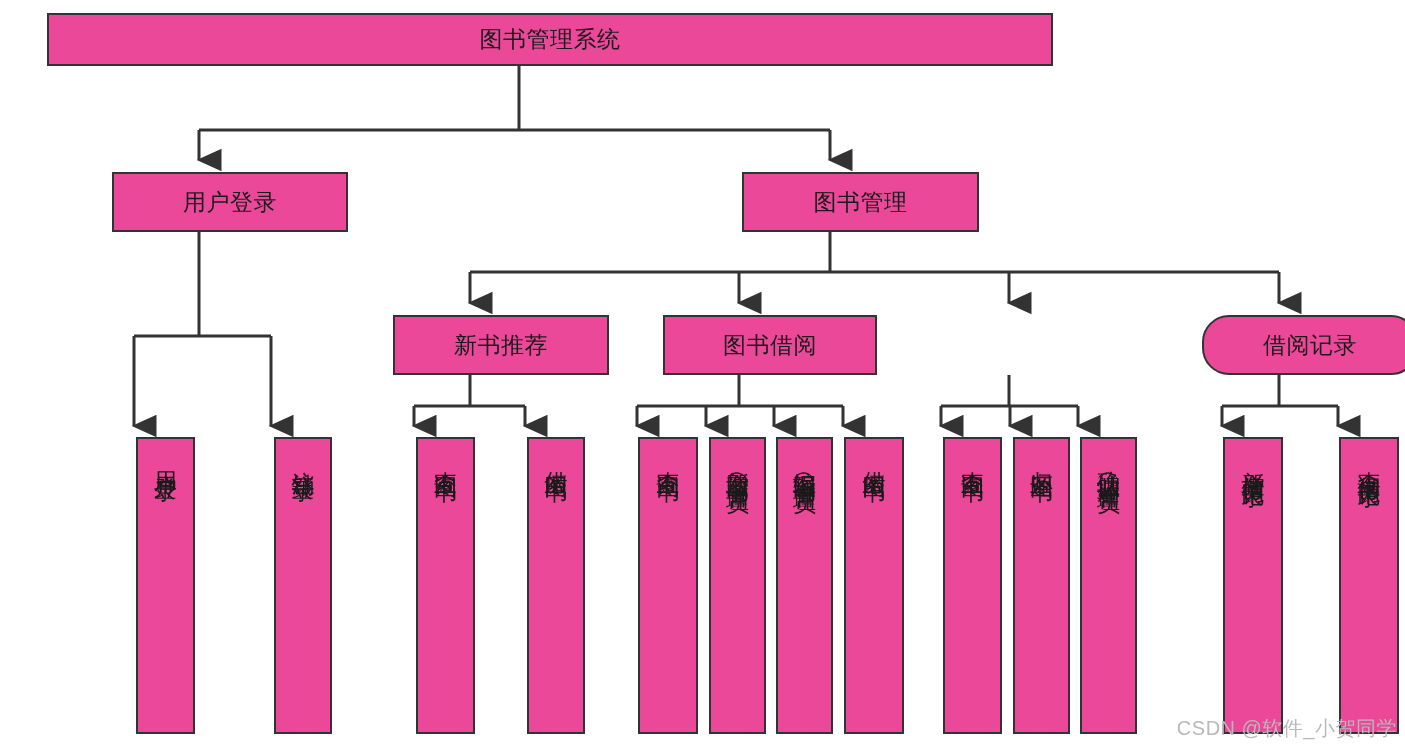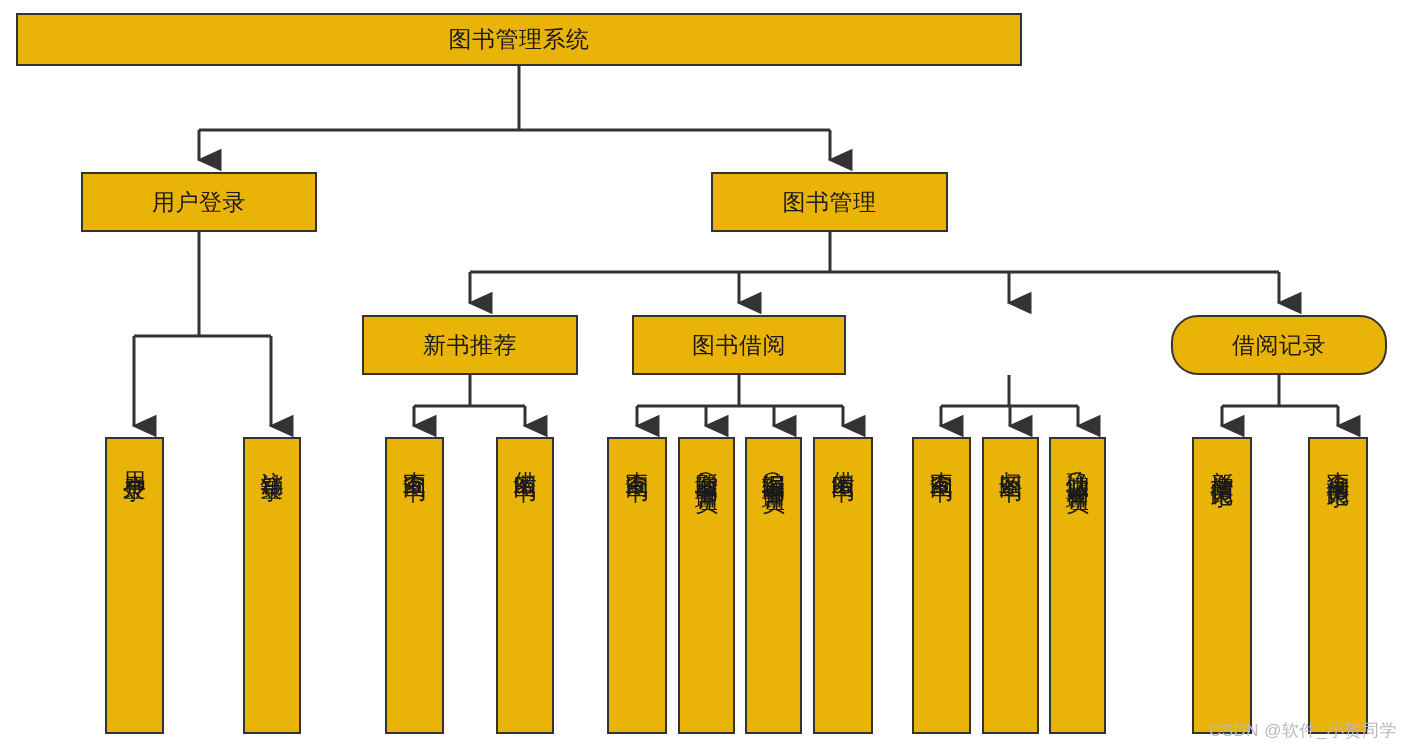--- a/index.html
+++ b/index.html
@@ -22,26 +22,27 @@
     position: absolute;
     left: 0;
     top: 0;
     width: 1405px;
     height: 747px;
   }
   .node {
     position: absolute;
     box-sizing: border-box;
     border: 2px solid #333333;
-    background: #eab308;
+    background: #ec4899;
     color: #1a1a1a;
     display: flex;
     align-items: center;
     justify-content: center;
     text-align: left;
+    margin-left: 31px;
   }
   .node-label {
     display: block;
     line-height: 1.15;
     letter-spacing: 0.5px;
   }
   
   .node.horizontal .node-label {
     font-size: 23px;
     white-space: nowrap;
@@ -57,21 +58,21 @@
     text-orientation: upright;
     font-size: 23px;
     line-height: 1.08;
     letter-spacing: 3px;
     white-space: nowrap;
   }
   #watermark {
     position: absolute;
     right: 8px;
     bottom: 5px;
-    font-size: 17px;
+    font-size: 20px;
     color: #b9b9b9;
     letter-spacing: 0.5px;
     white-space: nowrap;
     pointer-events: none;
   }
 </style>
 </head>
 <body>
 
 <div id="diagram-root">

